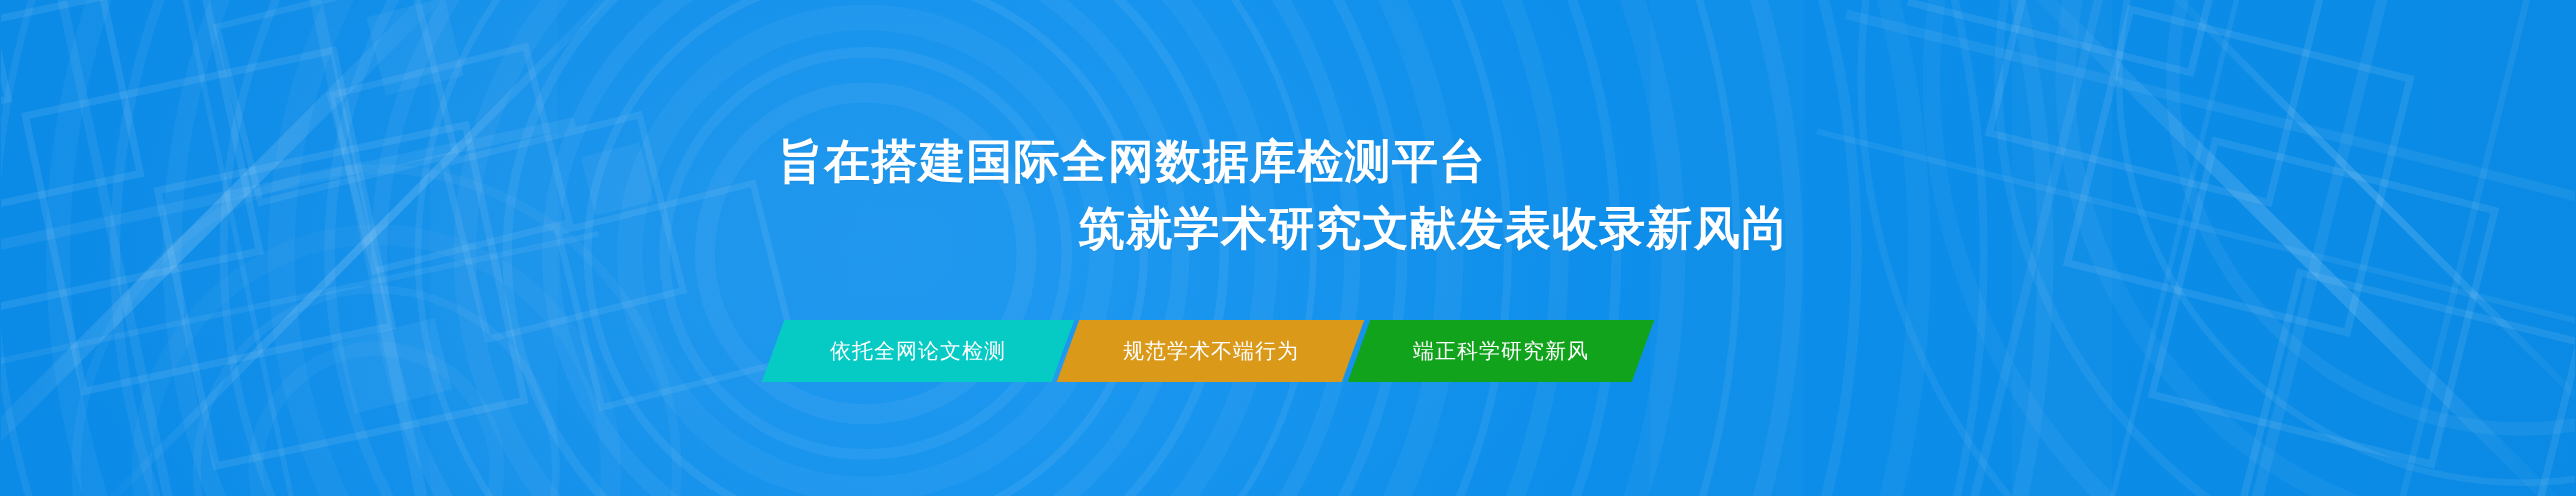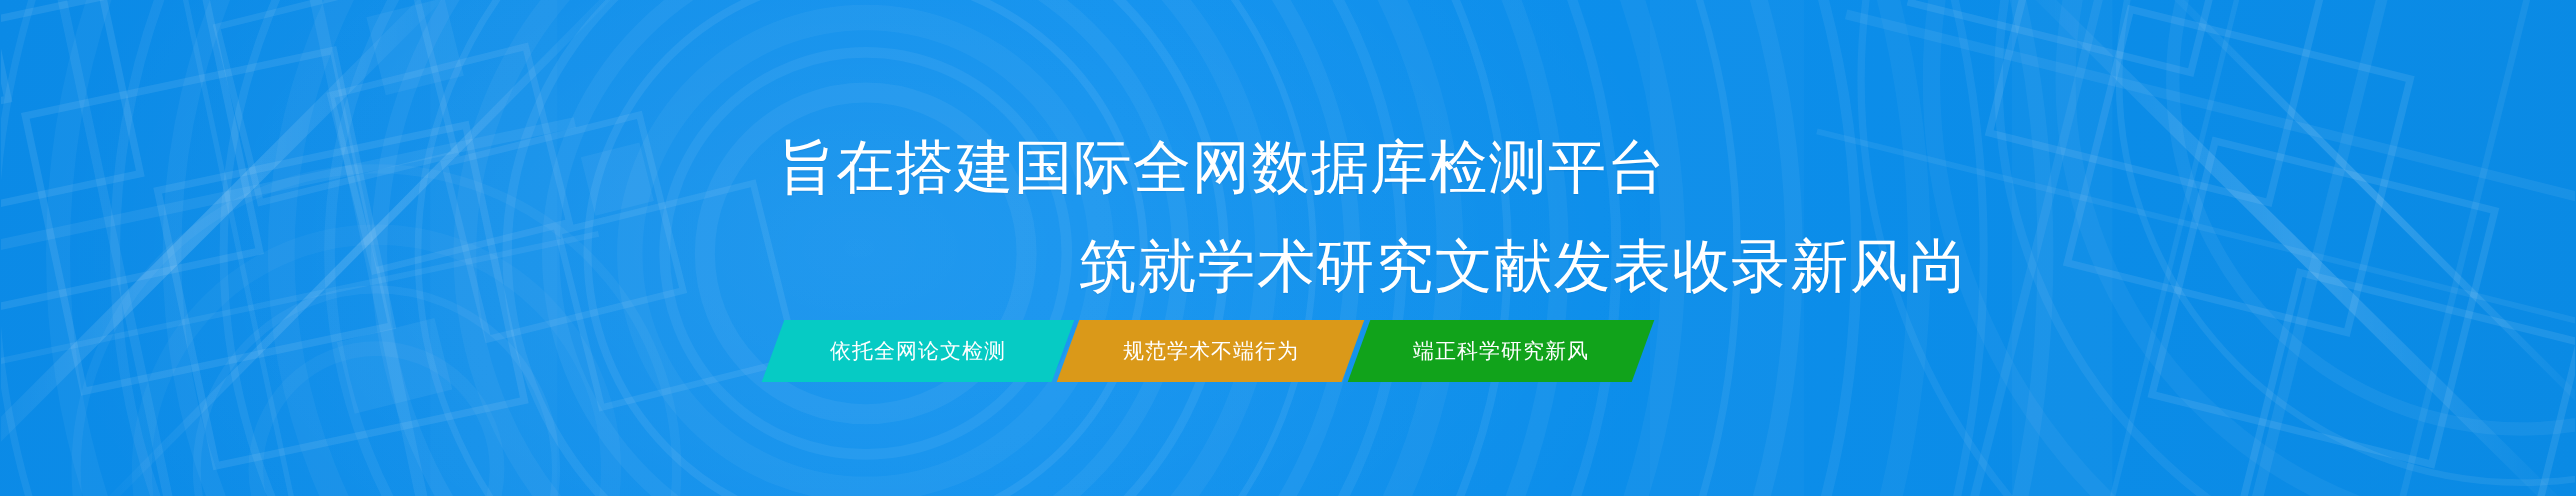--- a/index.html
+++ b/index.html
@@ -50,29 +50,29 @@
     position: absolute;
     left: 0;
     top: 0;
     width: 2576px;
     height: 496px;
     pointer-events: none;
   }
   .title-line {
     position: absolute;
     color: #ffffff;
-    font-weight: 400;
-    font-size: 58px;
+    font-weight: 700;
+    font-size: 46px;
     line-height: 1;
     letter-spacing: 1.3px;
     white-space: nowrap;
     text-shadow: 0 0.7px 1.3px rgba(0, 60, 120, 0.10);
   }
   .title-line-1 { left: 777px; top: 138px; }
-  .title-line-2 { left: 1079px; top: 205px; margin-top: 32px; }
+  .title-line-2 { left: 1079px; top: 205px; }
 
   
   .tag-strip {
     position: absolute;
     left: 773px;
     top: 320px;
     height: 62px;
     display: flex;
     align-items: stretch;
   }

